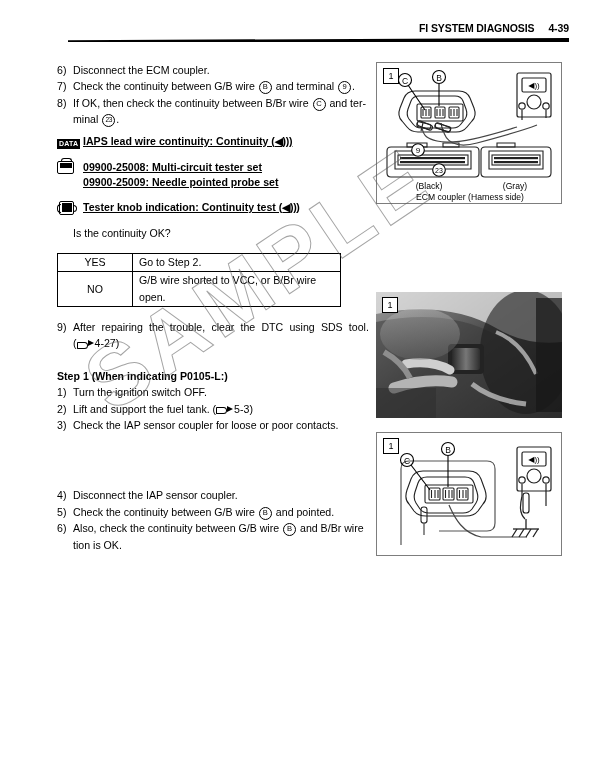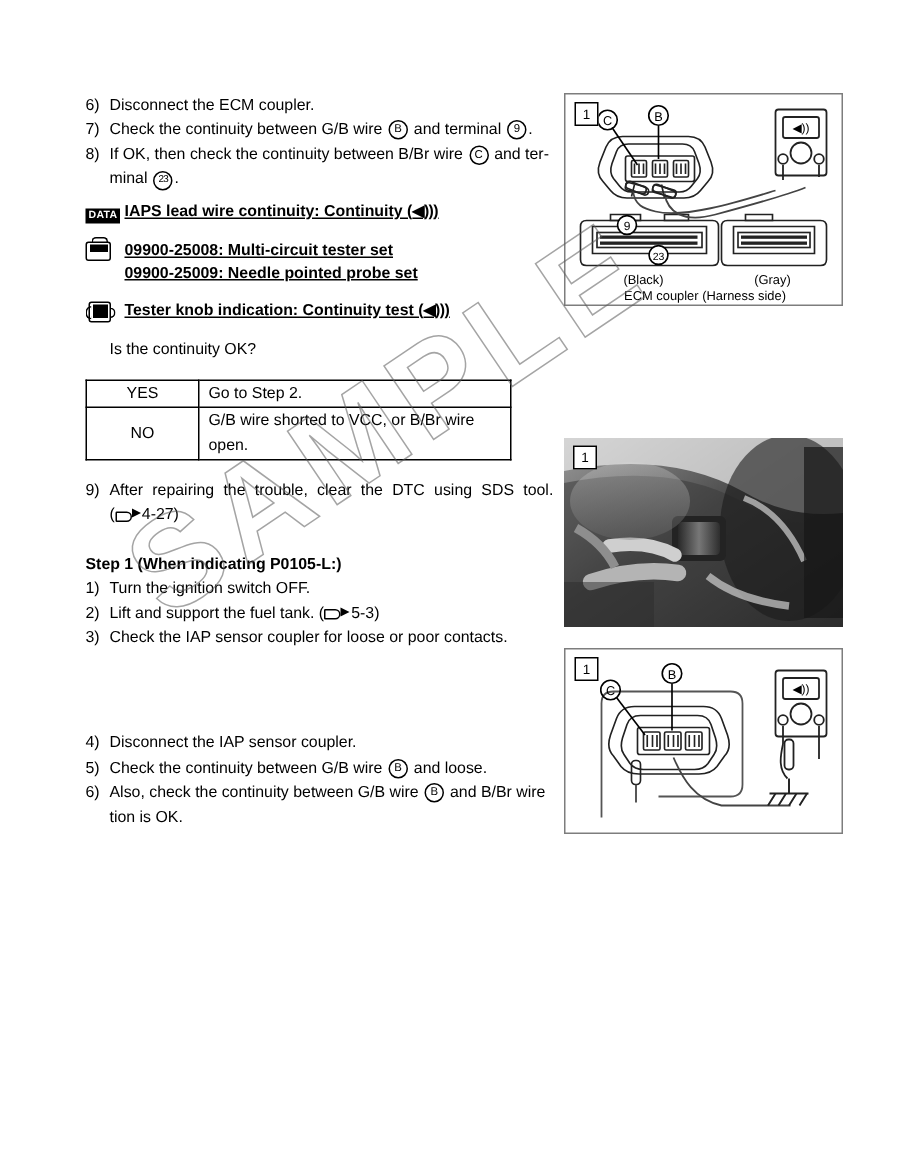--- a/index.html
+++ b/index.html
@@ -115,20 +115,26 @@
     -webkit-text-stroke:1px rgba(90,90,90,.55);
     transform:rotate(-34deg);transform-origin:0 50%;
     white-space:nowrap;
   }
 </style>
 </head>
 <body>
 
 <div class="page">
 
+  <div class="header">
+    <div class="header-title">
+      <span>FI SYSTEM DIAGNOSIS</span><span class="pg">4-39</span>
+    </div>
+    <div class="header-rule"></div>
+  </div>
 
   <div class="col">
 
     <div class="line li">
       <span class="num">6)</span>
       <span class="txt">Disconnect the ECM coupler.</span>
     </div>
 
     <div class="line li">
       <span class="num">7)</span>
@@ -241,21 +247,21 @@
 
     <div style="height:54px;"></div>
 
     <div class="line li">
       <span class="num">4)</span>
       <span class="txt">Disconnect the IAP sensor coupler.</span>
     </div>
 
     <div class="line li">
       <span class="num">5)</span>
-      <span class="txt"><span>Check the continuity between G/B wire</span> <span class="circ">B</span> <span>and loose.</span></span>
+      <span class="txt"><span>Check the continuity between G/B wire</span> <span class="circ">B</span> <span>and pointed.</span></span>
     </div>
 
     <div class="line li">
       <span class="num">6)</span>
       <span class="txt"><span>Also, check the continuity between G/B wire</span> <span class="circ">B</span> <span>and B/Br wire</span></span>
     </div>
     <div class="line indent">tion is OK.</div>
 
   </div>
 

